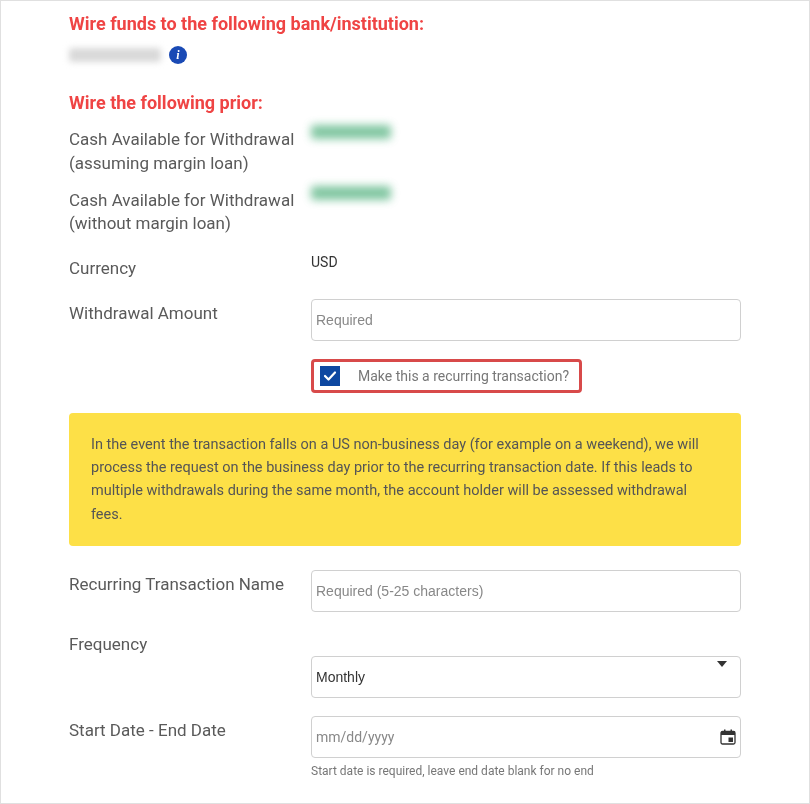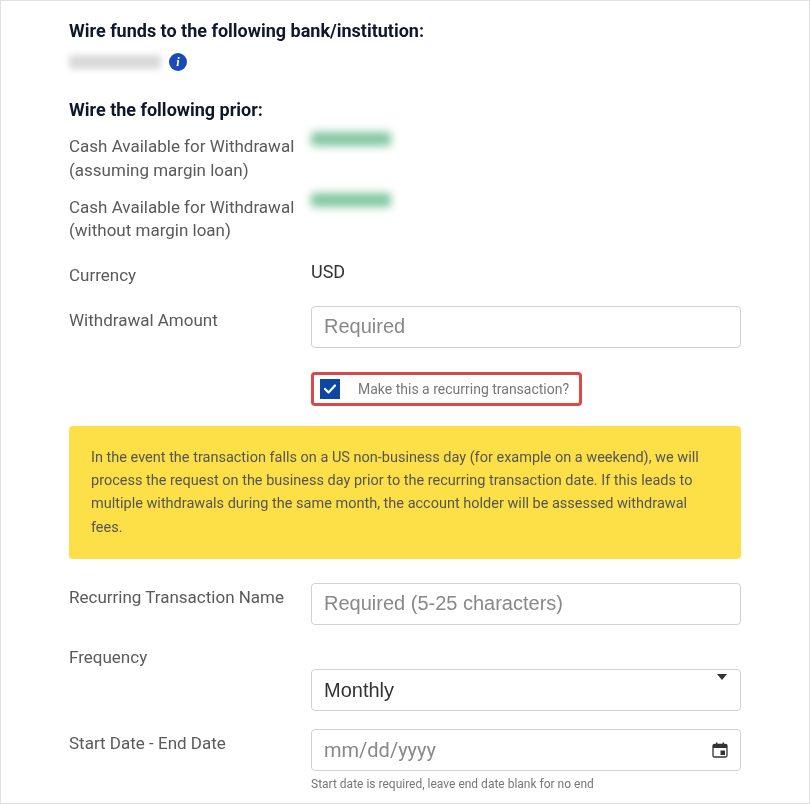--- a/index.html
+++ b/index.html
@@ -10,23 +10,22 @@
       height: 804px;
       overflow: hidden;
       border: 1px solid #e0e0e0;
     }
     .container {
       padding: 12px 68px 0 68px;
     }
     h2 {
       font-size: 18px;
       font-weight: 700;
-      color: #0f172a;
+      color: #ef4444;
       margin-bottom: 12px;
-      margin-top: 7px;
     }
     .bank-row {
       display: flex;
       align-items: center;
       gap: 8px;
       margin-bottom: 28px;
     }
     .blurred-placeholder {
       width: 92px;
       height: 14px;
@@ -65,39 +64,38 @@
     .label {
       width: 242px;
       flex-shrink: 0;
       color: #5a5a5a;
       font-size: 17px;
       line-height: 1.4;
       padding-top: 3px;
     }
     .value {
       color: #333;
-      font-size: 18px;
+      font-size: 14px;
     }
     .input-wrap {
       flex: 1;
     }
     input[type="text"], select, .date-input {
       width: 100%;
       height: 42px;
-      padding: 8px 12px;
+      padding: 8px 4px;
       border: 1px solid #d0d0d0;
       border-radius: 4px;
-      font-size: 20px;
+      font-size: 14px;
       color: #333;
       background: #fff;
     }
     input[type="text"]::placeholder, .placeholder-text { color: #888; }
     .checkbox-row {
       margin-left: 242px;
-      margin-top: 6px;
       margin-bottom: 20px;
       display: inline-flex;
       align-items: center;
       gap: 18px;
       border: 3px solid #d84a4a;
       border-radius: 4px;
       padding: 4px 10px 4px 6px;
     }
     .chk {
       width: 20px;

